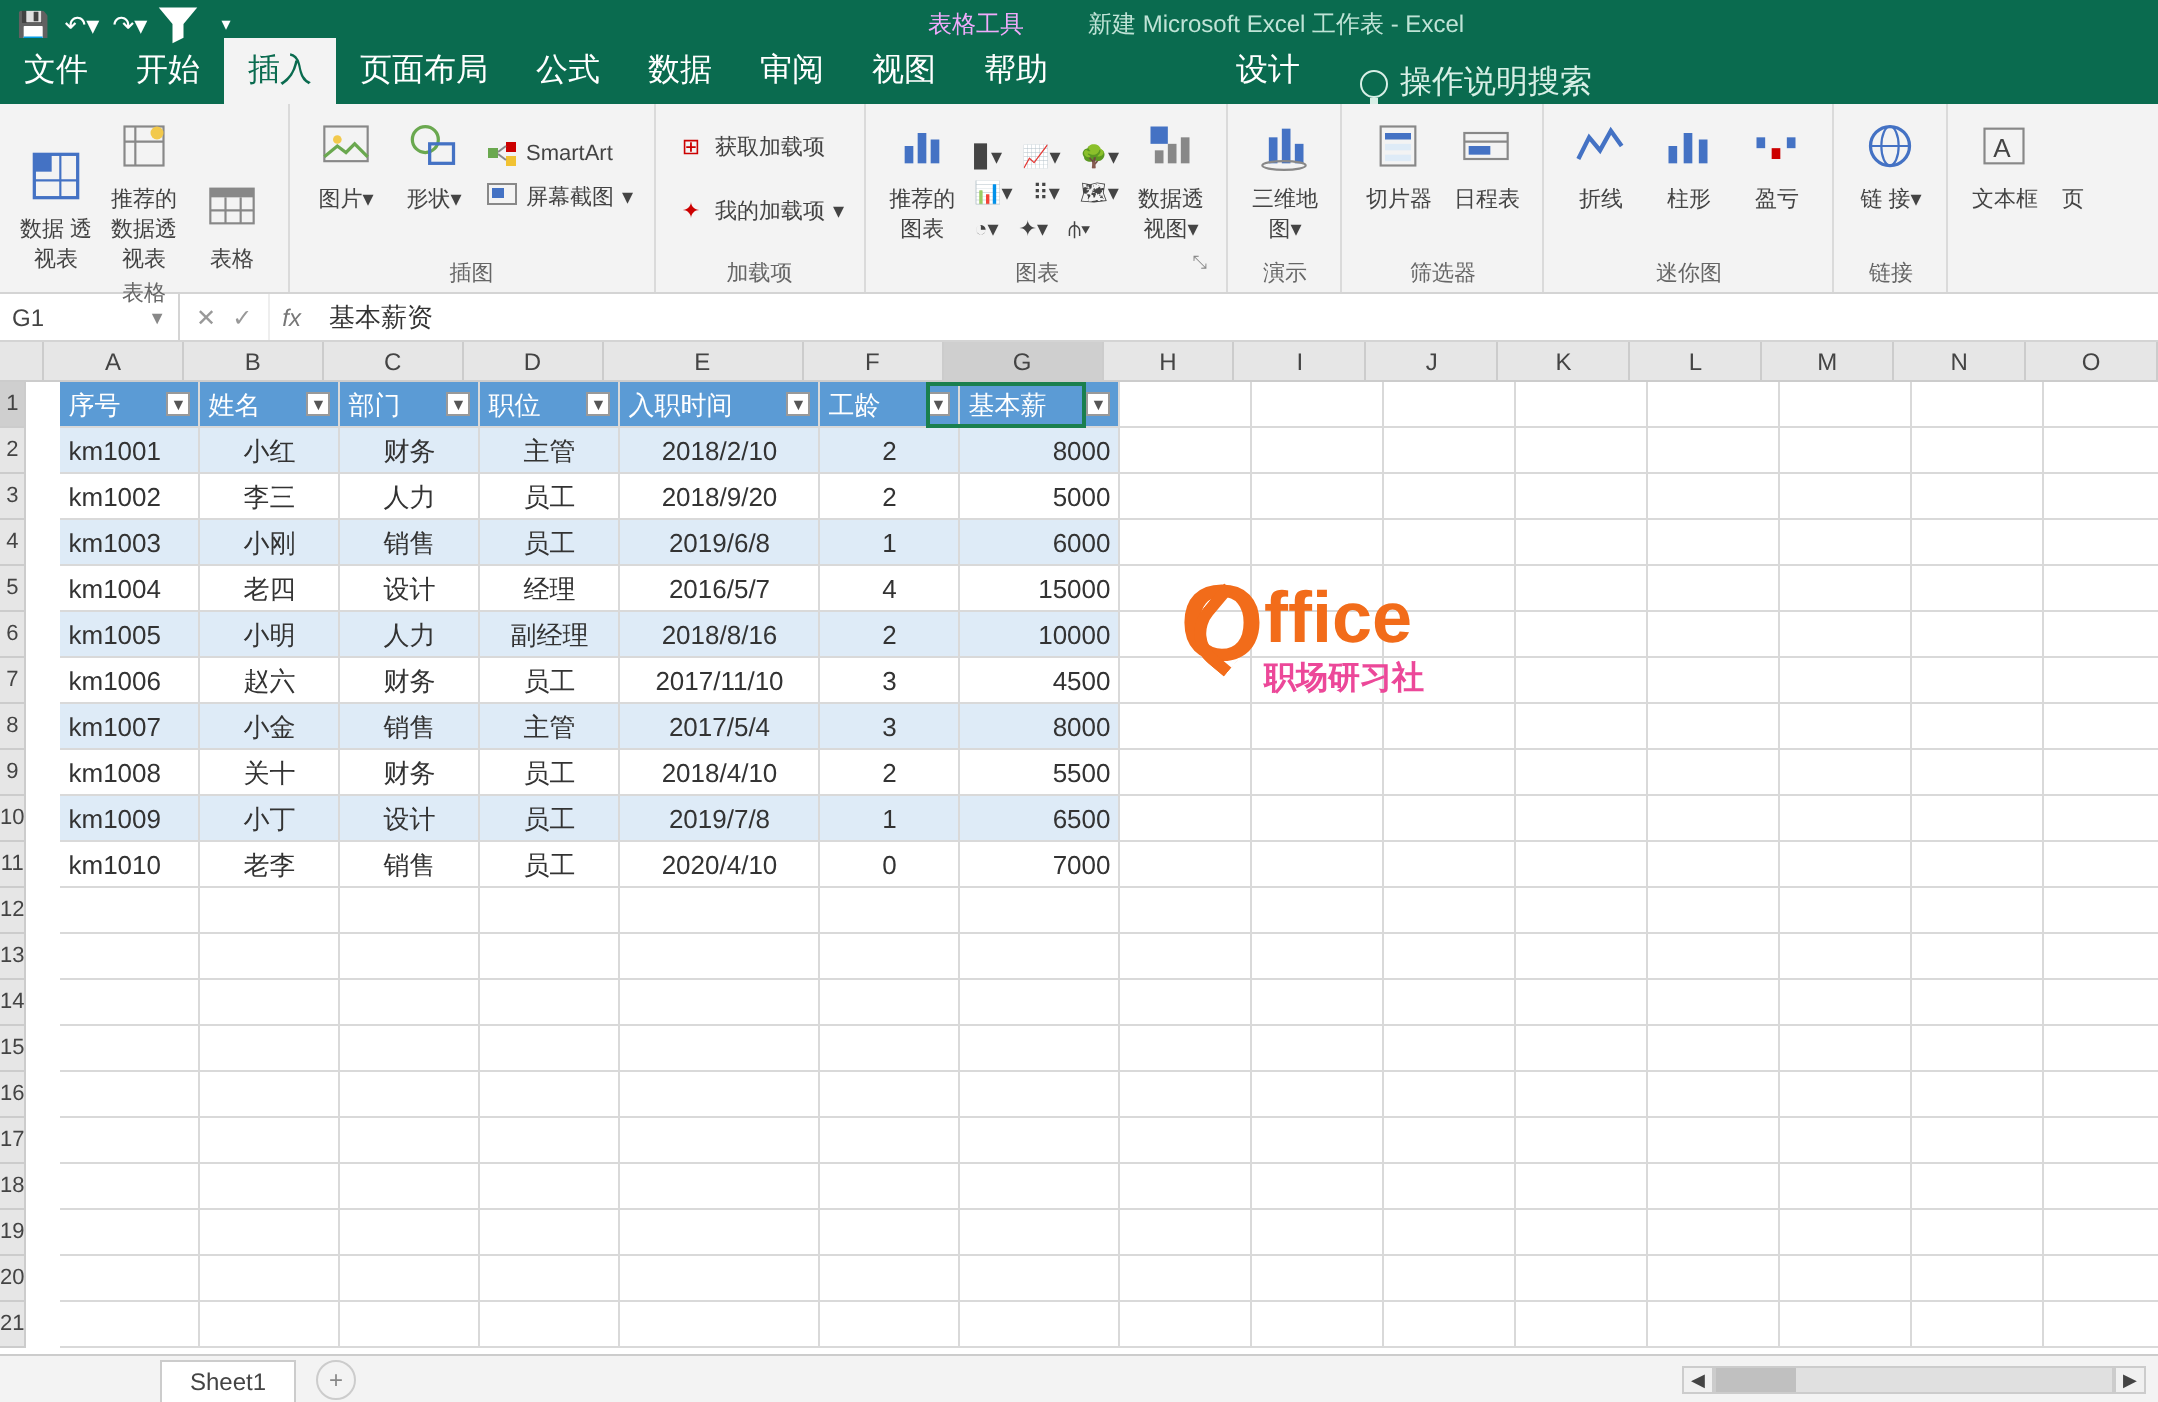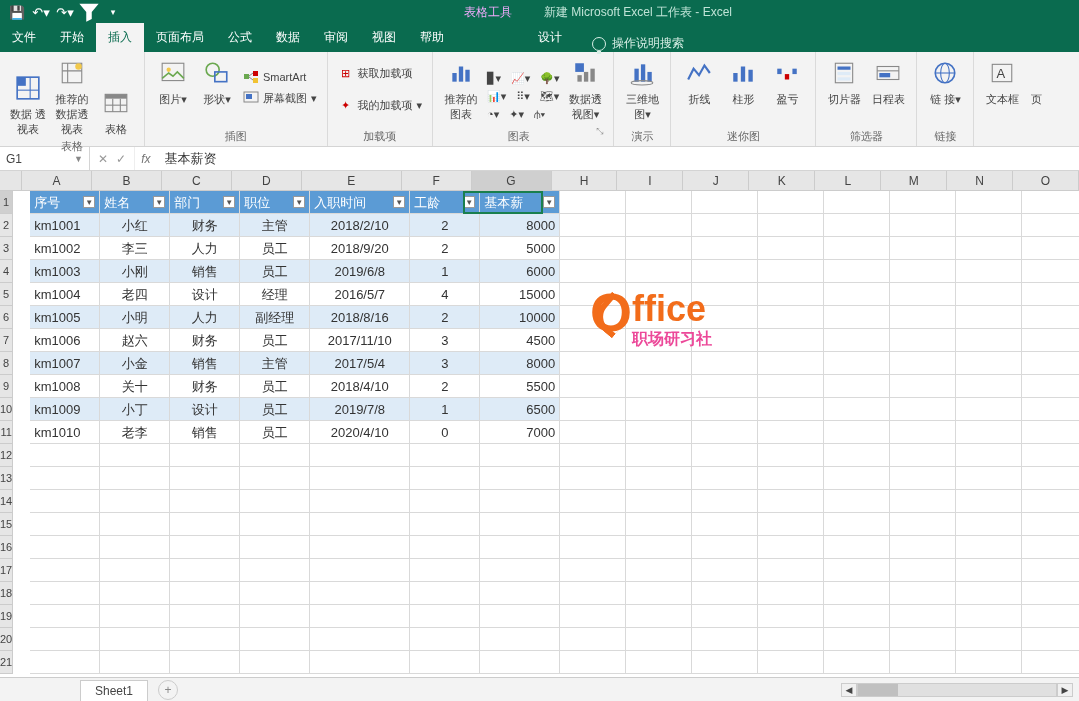--- a/index.html
+++ b/index.html
@@ -6,21 +6,21 @@
   body { background: #fff; width: 1079px; height: 701px; overflow: hidden; font-size: 12px; color: #444; }
   
   
   .titlebar { background: #0a6b4f; height: 24px; display: flex; align-items: center; color: #bfe3d6; }
   .titlebar .qat { display: flex; align-items: center; gap: 2px; padding-left: 6px; }
   .titlebar .qat-btn { width: 22px; height: 22px; display: flex; align-items: center; justify-content: center; color: #fff; cursor: pointer; font-size: 13px; }
   .titlebar .tool-contextual-label { margin-left: 340px; color: #f0abfc; font-size: 12px; }
   .titlebar .doc-title { margin-left: 32px; color: #bfe3d6; font-size: 12px; }
 
   
-  .tabs { background: #0a6b4f; height: 28px; display: flex; align-items: flex-end; color: #fff; font-size: 12px; }
+  .tabs { background: #0a6b4f; height: 28px; display: flex; align-items: flex-end; color: #fff; font-size: 16px; }
   .tab { padding: 6px 12px; cursor: pointer; }
   .tab.file { background:#0a6b4f; }
   .tab.active { background: #f3f3f3; color: #0a6b4f; }
   .tab.context { color: #fff; margin-left: 70px; }
   .tell-me { margin-left: 18px; display:flex; align-items:center; gap:6px; color:#d8efe6; }
   .bulb { width:14px; height:14px; border:1.5px solid #d8efe6; border-radius:50%; position:relative; }
   .bulb:after{content:""; position:absolute; bottom:-4px; left:4px; width:4px; height:3px; background:#d8efe6;}
   
   
   .ribbon { background: #f3f3f3; height: 95px; border-bottom: 1px solid #d4d4d4; display:flex; }
@@ -268,60 +268,60 @@
           </div><span>三维地
 图</span>▾</div>
     </div>
     <div class="group-label">演示</div>
   </div>
 
   <div class="group">
     <div class="group-row">
       <div class="big-btn"><div class="ico">
             <svg viewBox="0 0 24 24">
-              <polyline points="2,18 7,8 12,14 17,5 22,12" fill="none" stroke="#4472c4" stroke-width="2"></polyline>
-            </svg>
-          </div><span>折线</span></div>
-      <div class="big-btn"><div class="ico">
-            <svg viewBox="0 0 24 24">
-              <rect x="3" y="12" width="4" height="8" fill="#4472c4"></rect>
-              <rect x="10" y="6" width="4" height="14" fill="#4472c4"></rect>
-              <rect x="17" y="9" width="4" height="11" fill="#4472c4"></rect>
-            </svg>
-          </div><span>柱形</span></div>
-      <div class="big-btn"><div class="ico">
-            <svg viewBox="0 0 24 24">
-              <rect x="3" y="8" width="4" height="5" fill="#4472c4"></rect>
-              <rect x="10" y="13" width="4" height="5" fill="#cc0000"></rect>
-              <rect x="17" y="8" width="4" height="5" fill="#4472c4"></rect>
-            </svg>
-          </div><span>盈亏</span></div>
-    </div>
-    <div class="group-label">迷你图</div>
-  </div>
-
-  <div class="group">
-    <div class="group-row">
-      <div class="big-btn"><div class="ico">
-            <svg viewBox="0 0 24 24">
               <rect x="4" y="3" width="16" height="18" fill="none" stroke="#888"></rect>
               <rect x="6" y="6" width="12" height="3" fill="#4472c4"></rect>
               <rect x="6" y="11" width="12" height="3" fill="#deebf7"></rect>
               <rect x="6" y="16" width="12" height="3" fill="#deebf7"></rect>
             </svg>
           </div><span>切片器</span></div>
       <div class="big-btn"><div class="ico">
             <svg viewBox="0 0 24 24">
               <rect x="2" y="6" width="20" height="12" fill="none" stroke="#888"></rect>
               <rect x="4" y="12" width="10" height="4" fill="#4472c4"></rect>
               <line x1="2" y1="10" x2="22" y2="10" stroke="#888"></line>
             </svg>
           </div><span>日程表</span></div>
     </div>
     <div class="group-label">筛选器</div>
+  </div>
+
+  <div class="group">
+    <div class="group-row">
+      <div class="big-btn"><div class="ico">
+            <svg viewBox="0 0 24 24">
+              <polyline points="2,18 7,8 12,14 17,5 22,12" fill="none" stroke="#4472c4" stroke-width="2"></polyline>
+            </svg>
+          </div><span>折线</span></div>
+      <div class="big-btn"><div class="ico">
+            <svg viewBox="0 0 24 24">
+              <rect x="3" y="12" width="4" height="8" fill="#4472c4"></rect>
+              <rect x="10" y="6" width="4" height="14" fill="#4472c4"></rect>
+              <rect x="17" y="9" width="4" height="11" fill="#4472c4"></rect>
+            </svg>
+          </div><span>柱形</span></div>
+      <div class="big-btn"><div class="ico">
+            <svg viewBox="0 0 24 24">
+              <rect x="3" y="8" width="4" height="5" fill="#4472c4"></rect>
+              <rect x="10" y="13" width="4" height="5" fill="#cc0000"></rect>
+              <rect x="17" y="8" width="4" height="5" fill="#4472c4"></rect>
+            </svg>
+          </div><span>盈亏</span></div>
+    </div>
+    <div class="group-label">迷你图</div>
   </div>
 
   <div class="group">
     <div class="group-row">
       <div class="big-btn"><div class="ico">
             <svg viewBox="0 0 24 24">
               <circle cx="12" cy="12" r="9" fill="none" stroke="#4472c4" stroke-width="1.5"></circle>
               <ellipse cx="12" cy="12" rx="4" ry="9" fill="none" stroke="#4472c4"></ellipse>
               <line x1="3" y1="12" x2="21" y2="12" stroke="#4472c4"></line>
             </svg>

